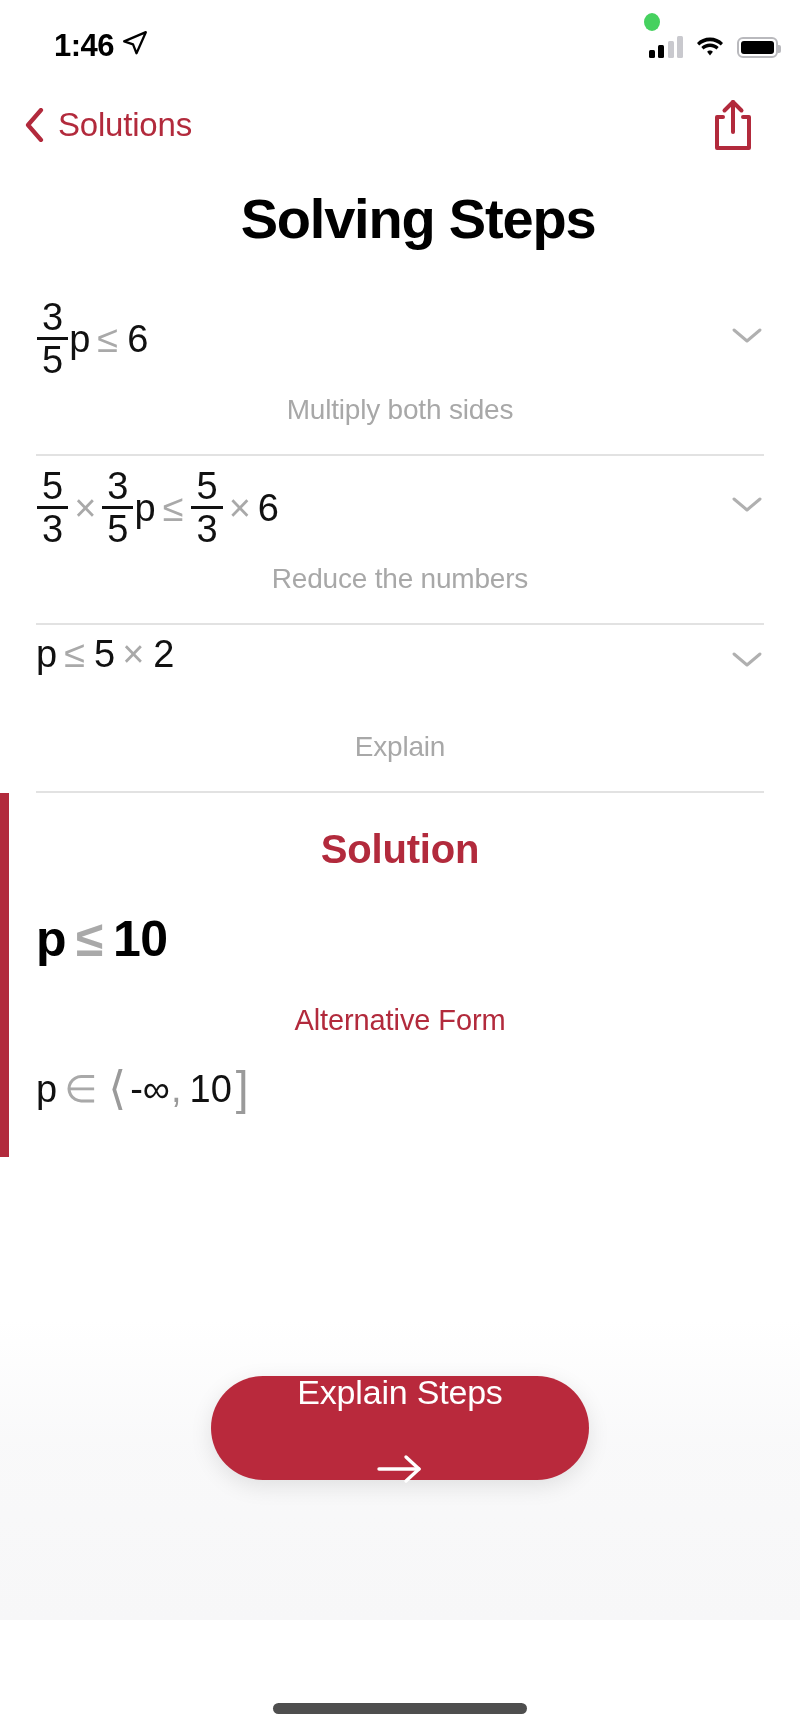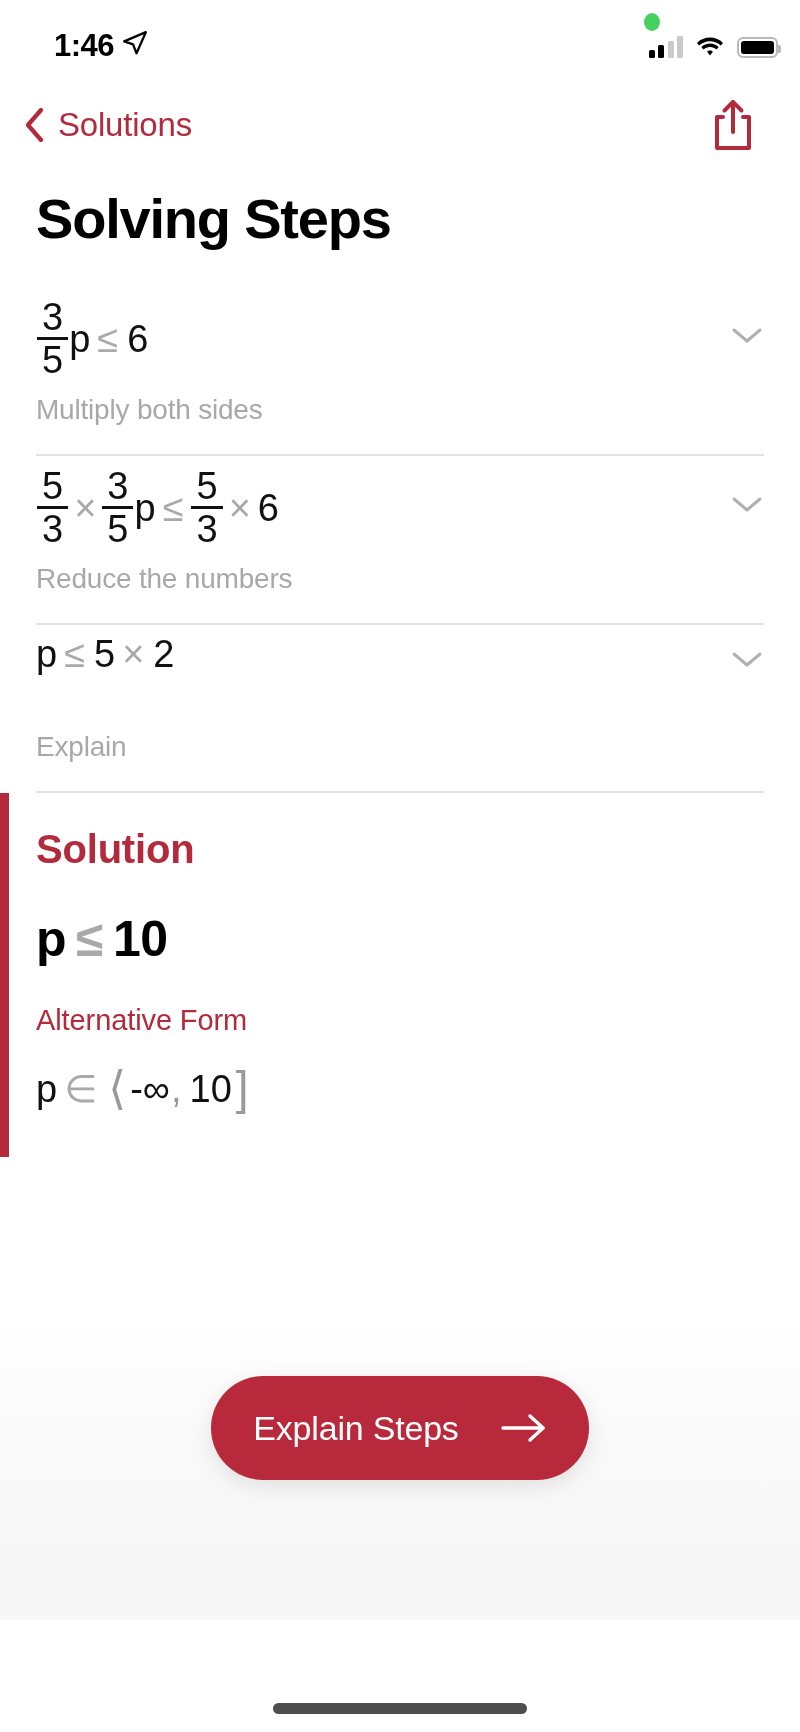--- a/index.html
+++ b/index.html
@@ -11,20 +11,21 @@
     font-family: "Liberation Sans", sans-serif;
     -webkit-font-smoothing: antialiased;
   }
 
   .phone {
     position: relative;
     width: 800px;
     height: 1732px;
     background: #ffffff;
     overflow: hidden;
+    text-align: center;
   }
 
   
   .status-bar {
     position: absolute;
     top: 0; left: 0;
     width: 800px;
     height: 88px;
   }
   .status-time {
@@ -269,20 +270,21 @@
     width: 378px;
     height: 104px;
     background: #b9293c;
     border-radius: 52px;
     display: flex;
     align-items: center;
     justify-content: center;
     gap: 42px;
     cursor: pointer;
     box-shadow: 0 6px 22px rgba(0,0,0,0.10);
+    flex-direction: column;
   }
   .cta-label {
     color: #ffffff;
     font-size: 34px;
     letter-spacing: -0.2px;
   }
   .cta-arrow { width: 46px; height: 30px; flex: none; }
 
   
   .home-indicator {

